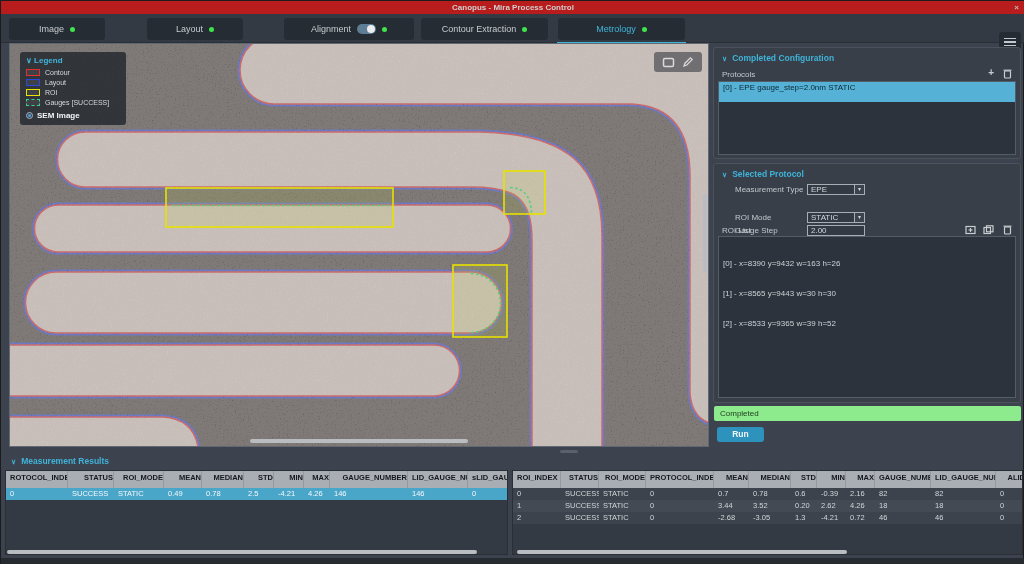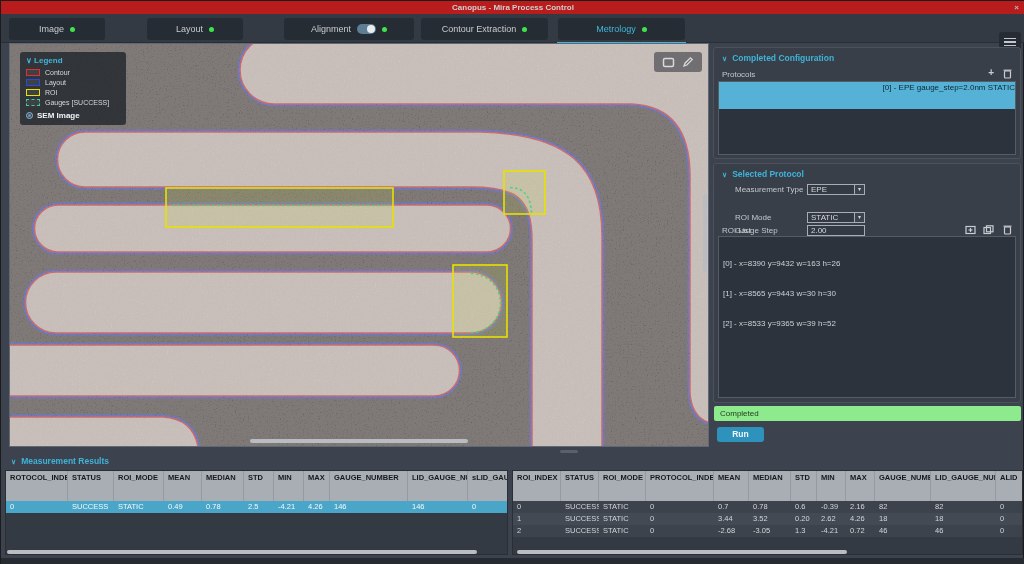--- a/index.html
+++ b/index.html
@@ -47,22 +47,22 @@
   .view-tools svg { display:block; }
   .hscroll-img { position:absolute; left:240px; top:395px; width:218px; height:4px; background:#b9bdc2; border-radius:2px; z-index:6; }
   .vscroll-img { position:absolute; left:693px; top:150px; width:4px; height:78px; background:#b9bdc2; border-radius:2px; z-index:6; }
 
   
   .groupbox { position:absolute; background:#383f48; border:1px solid #4b525c; border-radius:3px; }
   .gb-title { color:#3fb3d9; font-size:8.5px; font-weight:bold; padding:5px 0 0 8px; }
   .gb-title .chev { font-size:7px; margin-right:5px; }
   .panel-label { color:#c3c8cd; font-size:8px; }
   .listbox { position:absolute; background:#2d333c; border:1px solid #545c66; }
-  .list-row-sel { height:27px; background:#55b1d6; color:#0e2833; font-size:8px; line-height:12px; padding-left:4px;
-    white-space:nowrap; overflow:hidden;text-align:right; }
+  .list-row-sel { height:20px; background:#55b1d6; color:#0e2833; font-size:8px; line-height:12px; padding-left:4px;
+    white-space:nowrap; overflow:hidden; }
   .roi-lines { padding:2px 4px; color:#ccd1d5; font-size:8px; line-height:10px; white-space:pre; }
   .icon-btn { color:#c9cdd1; font-size:10px; line-height:10px; }
   .form-row { position:absolute; left:8px; height:12px; display:flex; align-items:center;padding-left:13px; }
   .form-row .flab { width:72px; color:#c3c8cd; font-size:8px; }
   .control { width:58px; height:11px; background:#333a43; border:1px solid #a7adb3; color:#d5d9dd;
     font-size:8px; line-height:9px; padding-left:3px; position:relative; }
   .control .arrow { position:absolute; right:0; top:0; bottom:0; width:10px; border-left:1px solid #a7adb3;
     background:#3c434c; color:#cfd3d7; font-size:6px; text-align:center; line-height:9px; }
   .status-bar { position:absolute; left:713px; top:405px; width:307px; height:15px; background:#8dea8d;
     border-radius:2px; color:#1c3a1c; font-size:8px; line-height:15px; padding-left:6px; }
@@ -71,21 +71,21 @@
 
   
   .splitter-handle { position:absolute; left:559px; top:449px; width:18px; height:3px; background:#59616c; border-radius:2px; }
 
   
   .results-title { position:absolute; left:10px; top:455px; color:#3fb3d9; font-size:8.5px; font-weight:bold; }
   .results-title .chev { font-size:7px; margin-right:5px; }
   .table-panel { position:absolute; top:469px; height:85px; background:#343a43; border:1px solid #2a2f36; overflow:hidden; }
   .trow { display:flex; width:700px; }
   .trow .cell { flex:none; overflow:hidden; white-space:nowrap; padding-left:4px; font-size:7.5px; }
-  .thead .cell { background:#a9aeb4; color:#15191e; font-weight:bold; line-height:13px; height:30px; border-right:1px solid #949aa0; }
+  .thead .cell { background:#a9aeb4; color:#15191e; font-weight:bold; line-height:13px; height:17px; border-right:1px solid #949aa0;text-align:right; }
   .tdata .cell { color:#d2d6da; line-height:12px; height:12px; }
   .tdata.sel .cell { background:#4aa6c9; color:#f4f8fa; }
   .tdata.alt .cell  { background:#434a53; }
   .tdata.base .cell { background:#3d434c; }
   .tbl-scroll { position:absolute; height:4px; background:#b9bdc2; border-radius:2px; top:549px; }
   .footer { position:absolute; left:0; top:557px; width:1024px; height:7px; background:#262b31; }
   .sort { font-size:5.5px; }
 </style>
 </head>
 <body>

